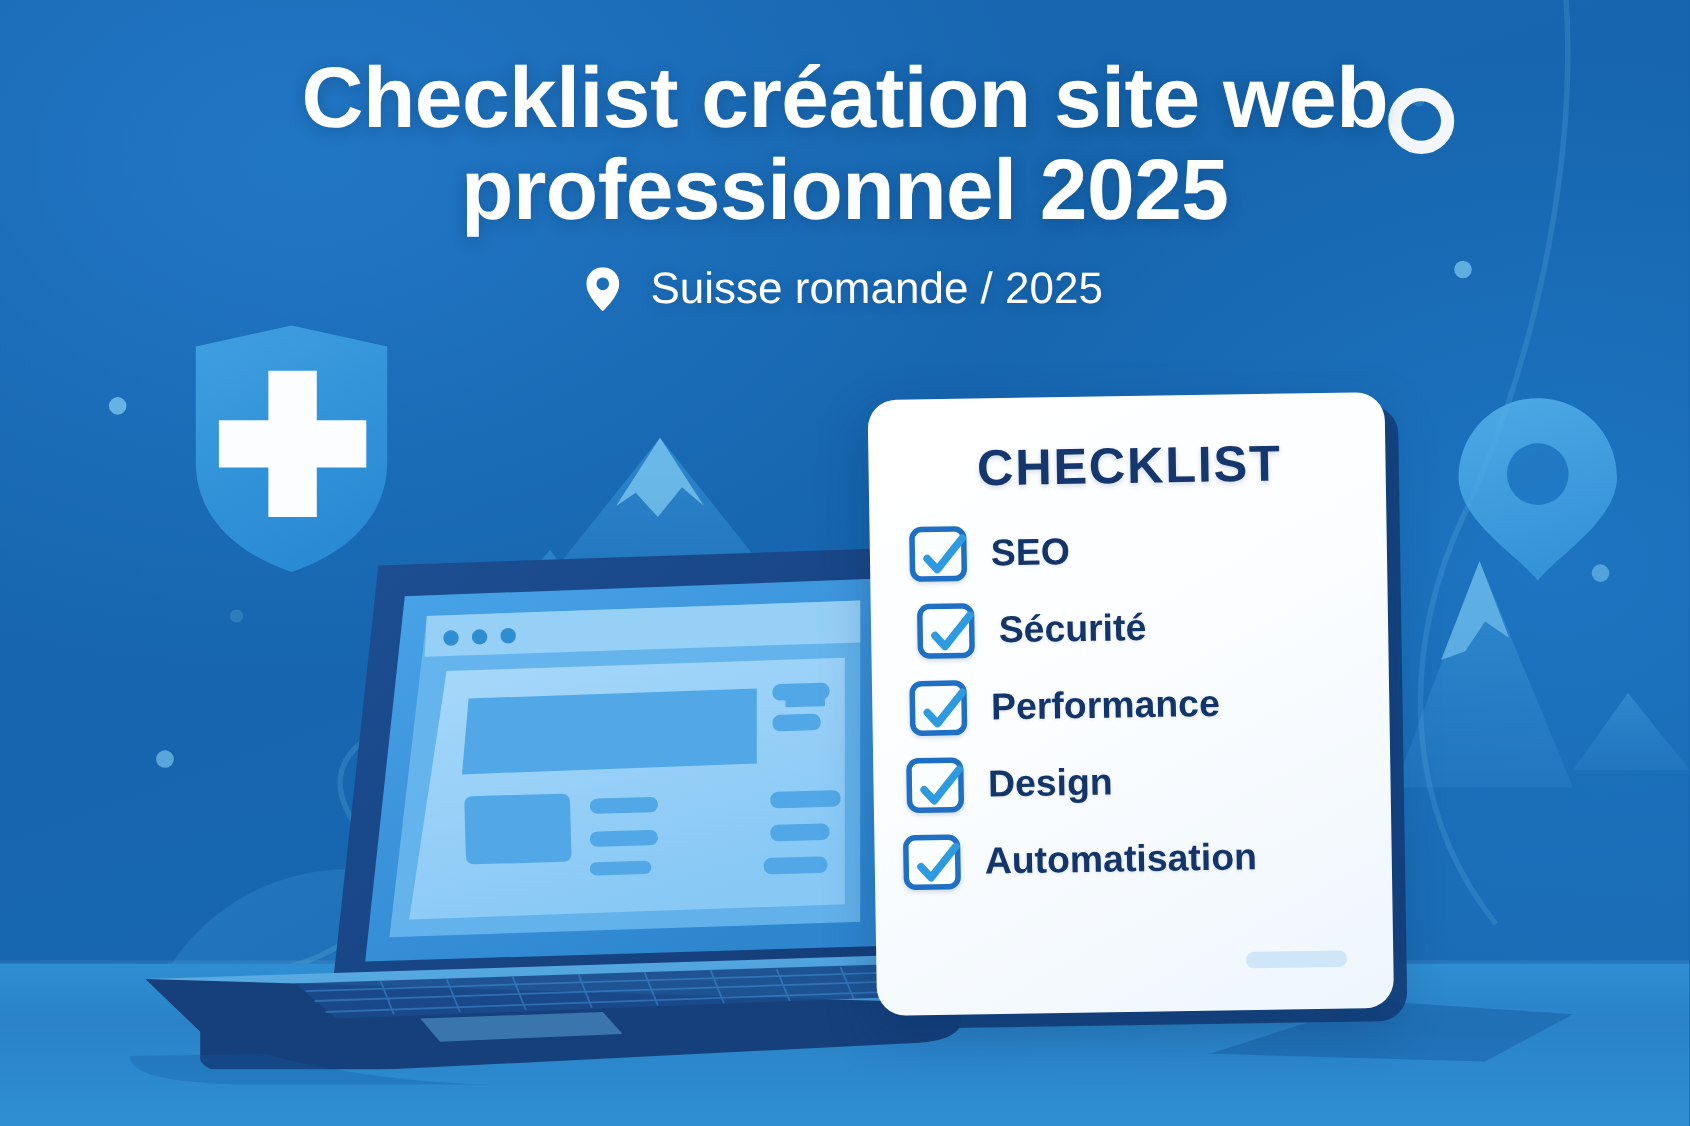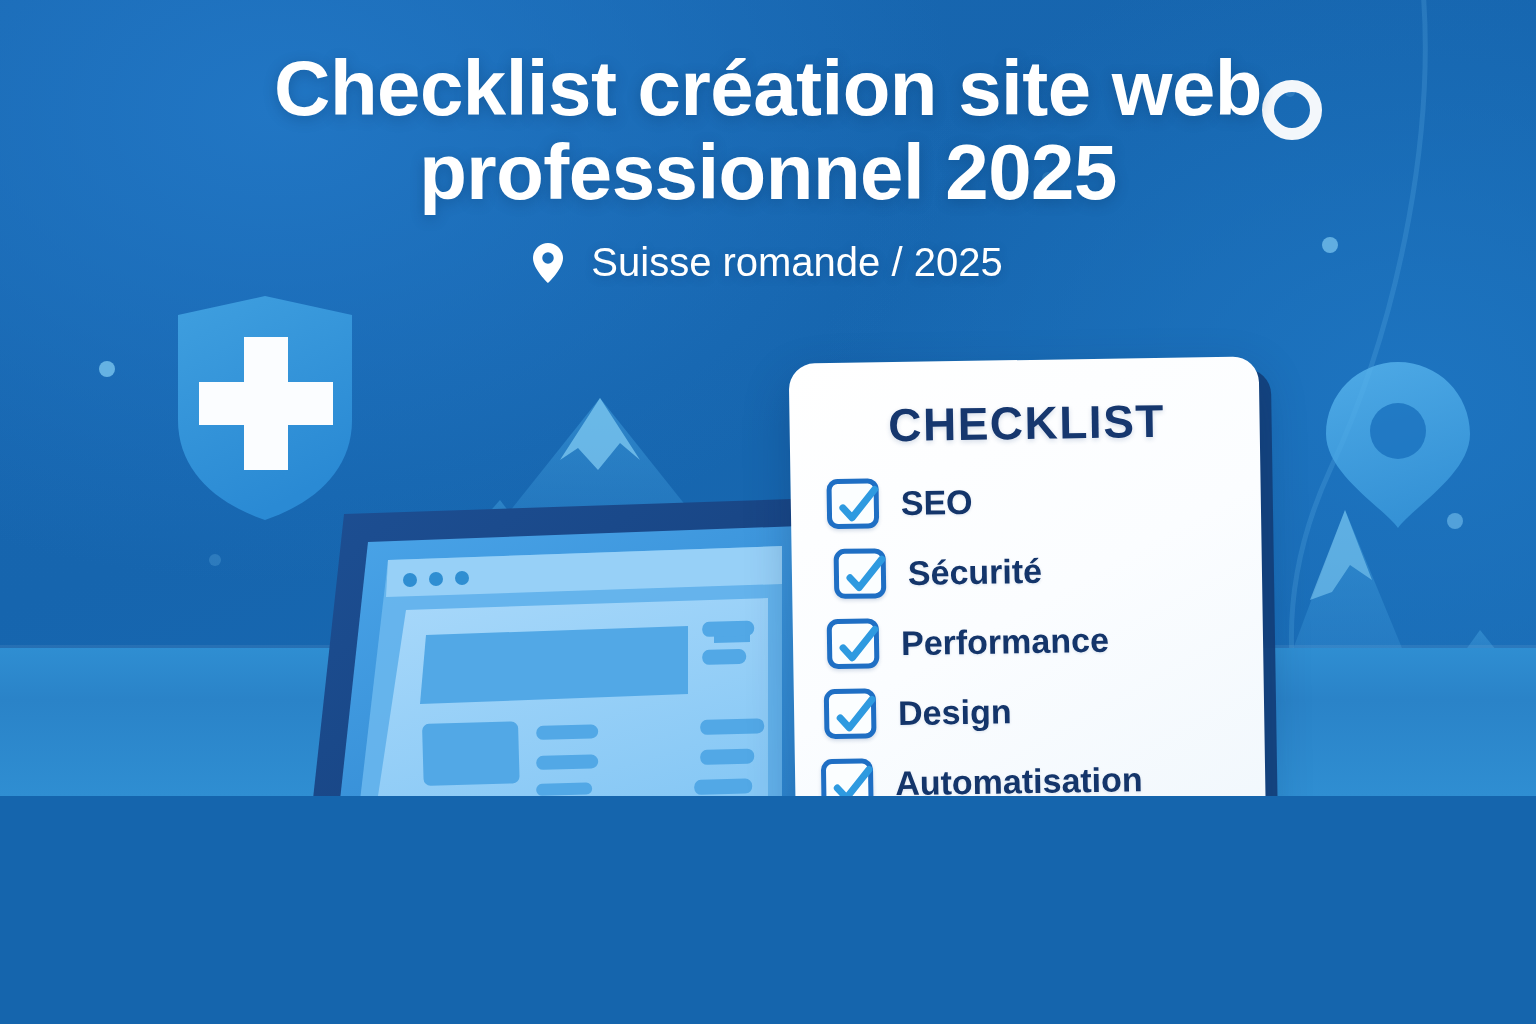--- a/index.html
+++ b/index.html
@@ -6,21 +6,21 @@
   * { margin:0; padding:0; box-sizing:border-box; }
   html, body {
     width:1536px; height:1024px;
     overflow:hidden;
     font-family:"Liberation Sans", sans-serif;
     background:#1565ad;
   }
 
   .stage {
     position:relative;
-    width:1536px; height:796px;
+    width:1536px; height:1024px;
     overflow:hidden;
     background:
       radial-gradient(ellipse 1100px 760px at 18% 14%, #2176c4 0%, rgba(33,118,196,0) 62%),
       radial-gradient(ellipse 900px 700px at 92% 50%, #1d74c0 0%, rgba(29,116,192,0) 66%),
       linear-gradient(160deg, #1866b0 0%, #1665ae 45%, #1a6cb4 100%);
   }
 
   
   .bg-svg { position:absolute; inset:0; width:1536px; height:1024px; }
 

